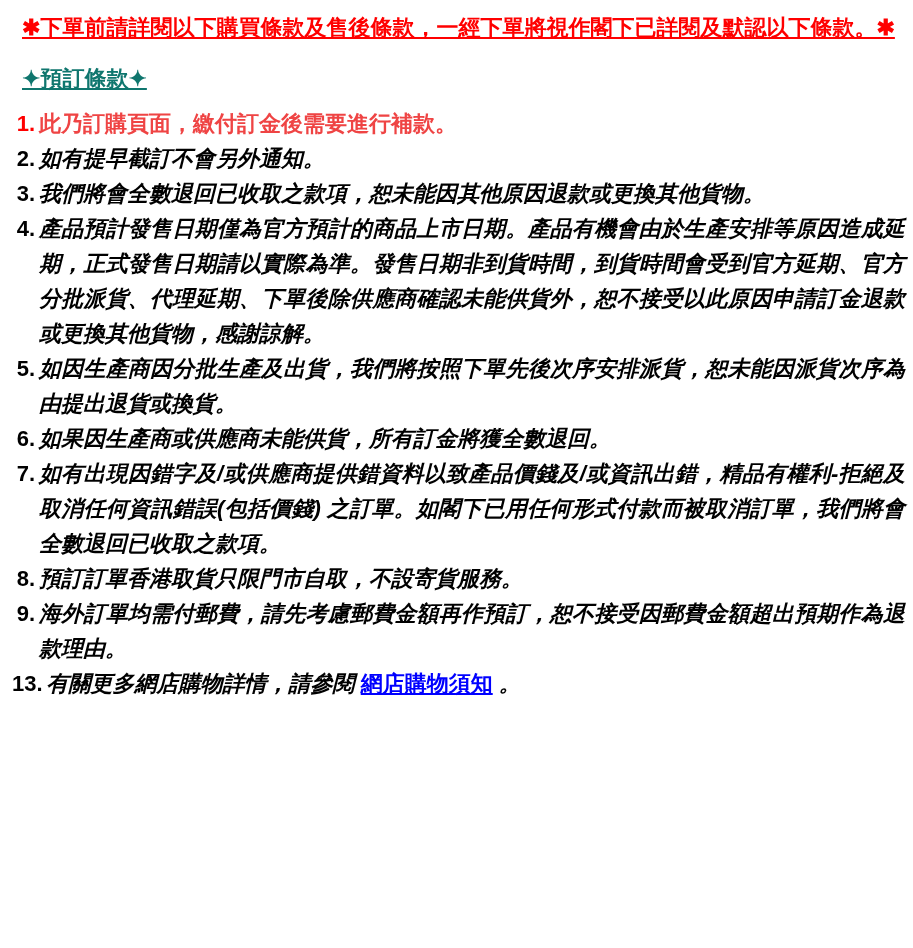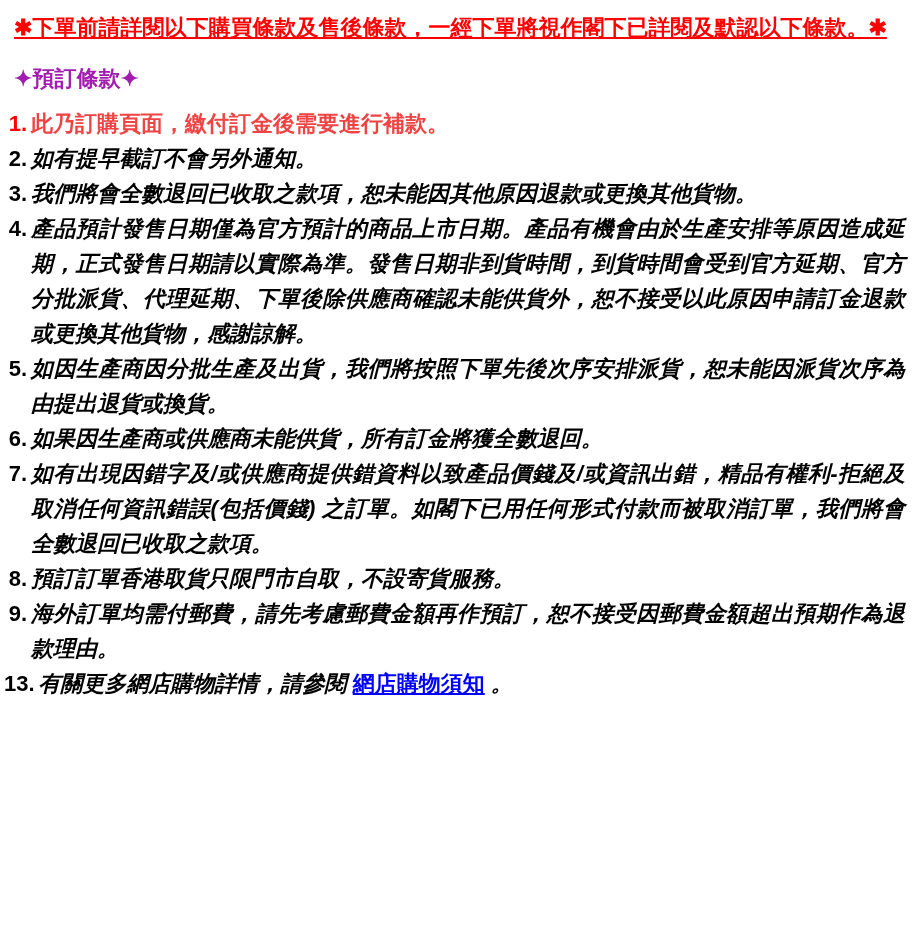--- a/index.html
+++ b/index.html
@@ -4,35 +4,36 @@
 <style>
   html, body {
     margin: 0;
     padding: 0;
     background: #ffffff;
   }
   .page {
     width: 913px;
     height: 948px;
     box-sizing: border-box;
-    padding: 10px 8px 10px 4px;
+    padding: 10px 8px 10px 12px;
     font-family: "Liberation Sans", sans-serif;
     font-weight: 700;
     font-size: 22px;
     line-height: 35px;
     color: #000000;
     overflow: hidden;
   }
   .notice {
     color: #ff0000;
     text-decoration: underline;
     margin: 0 0 10px 10px;
   }
   .section-title {
-    color: #a21caf;
+    color: #0f766e;
+    text-decoration: underline;
     margin: 16px 0 10px 10px;
   }
   ol.terms {
     list-style: none;
     margin: 0;
     padding: 0;
   }
   .term-item {
     display: flex;
     align-items: flex-start;

